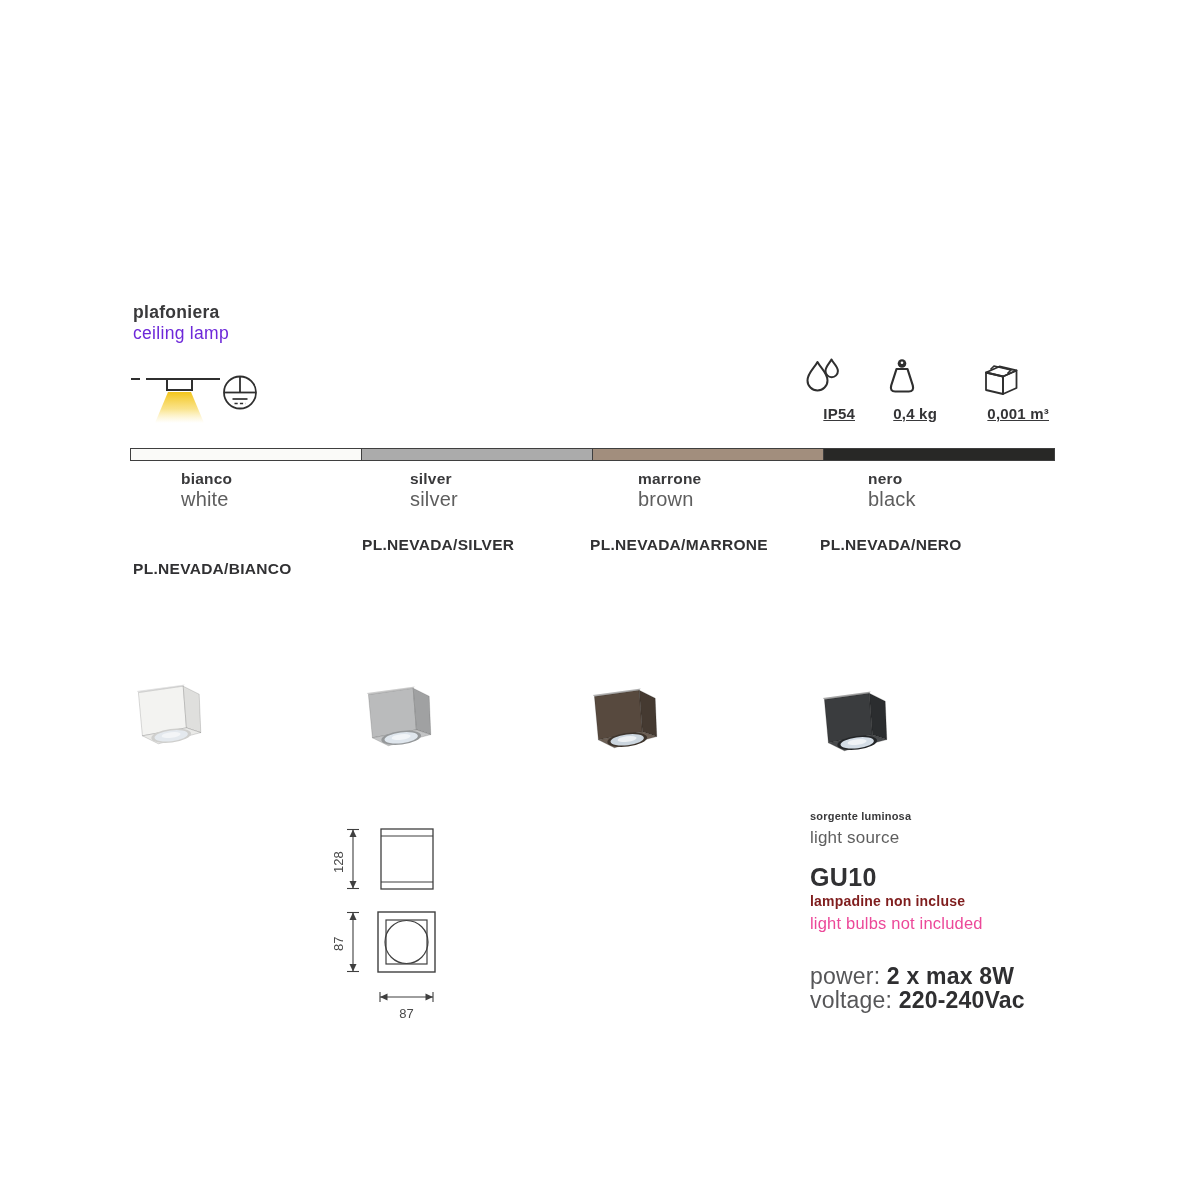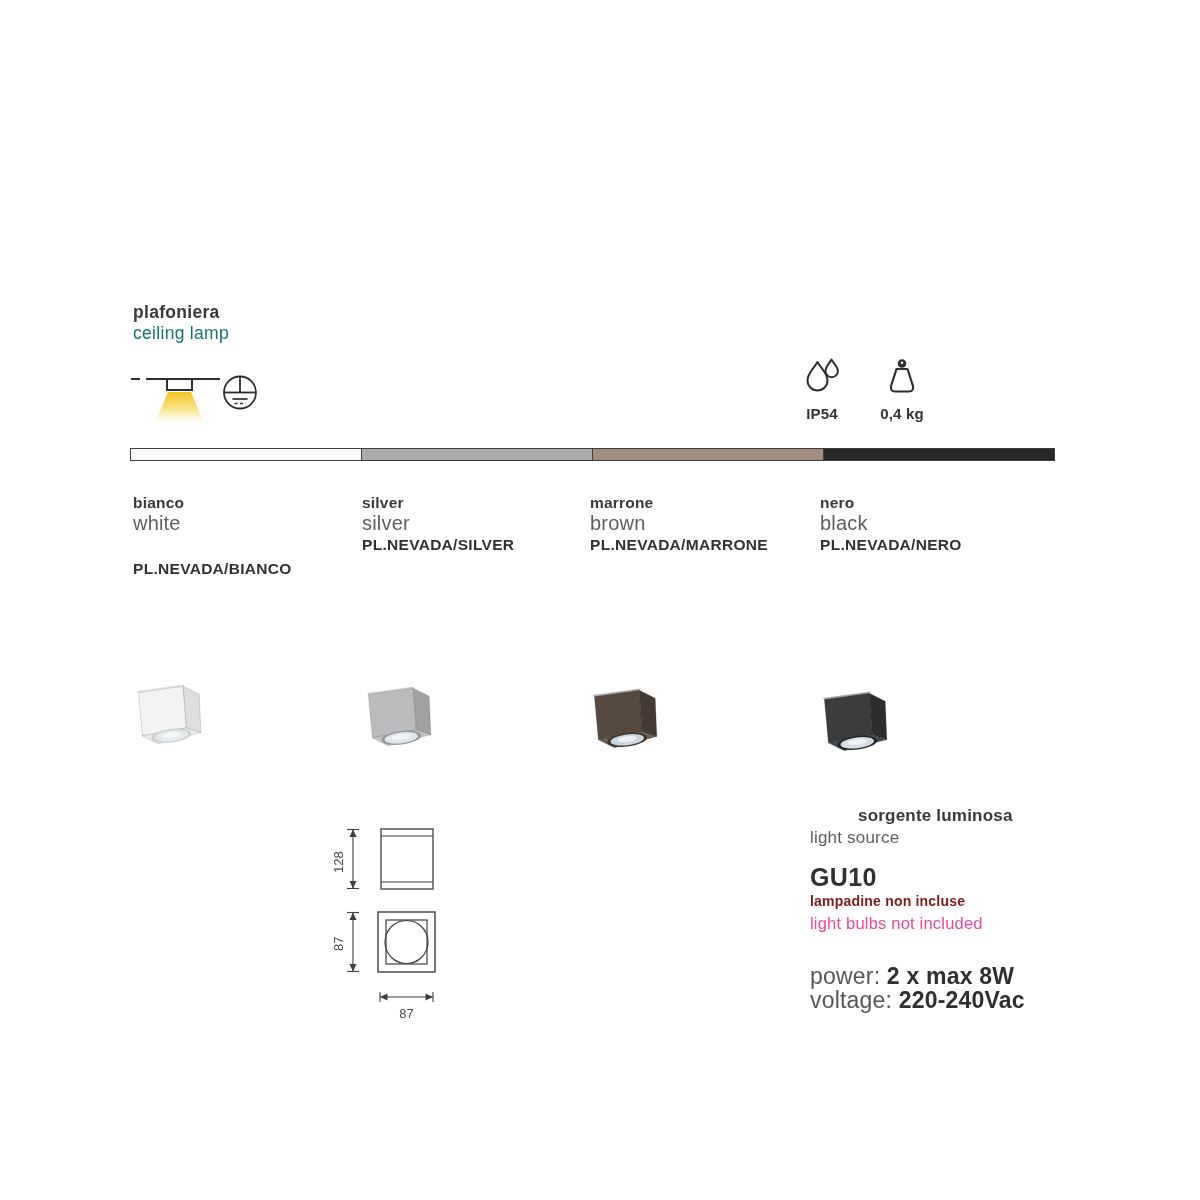--- a/index.html
+++ b/index.html
@@ -4,50 +4,50 @@
 <style>
   html,body{margin:0;padding:0;background:#fff;}
   .page{
     position:relative;width:1128px;height:1200px;background:#ffffff;overflow:hidden;
     font-family:"Liberation Sans",sans-serif;color:#39393b;
   }
   .abs{position:absolute;}
 
   
   .hdr-it{font-size:17.5px;font-weight:bold;letter-spacing:.3px;line-height:21px;color:#39393b;}
-  .hdr-en{font-size:17.5px;letter-spacing:.3px;line-height:21px;color:#0f766e;}
-
-  
-  .spec-col{position:absolute;top:358px;text-align:center;}
+  .hdr-en{font-size:17.5px;letter-spacing:.3px;line-height:21px;color:#6d28d9;}
+
+  
+  .spec-col{position:absolute;top:358px;text-align:right;text-decoration:underline;}
   .spec-col svg{display:block;margin:0 auto;}
   .spec-value{margin-top:7px;font-size:15px;font-weight:bold;color:#343436;letter-spacing:.2px;}
 
   
   .swatch-bar{
     position:absolute;left:130px;top:448px;width:925px;height:13px;
     display:flex;border:1px solid #3f3f3f;box-sizing:border-box;
   }
   .swatch{flex:1 1 0;border-right:1px solid #3f3f3f;}
   .swatch:last-child{border-right:none;}
 
   
-  .variant-label{position:absolute;top:492px;}
+  .variant-label{position:absolute;top:468px;margin-left:48px;}
   .v-name-it{font-size:15.5px;font-weight:bold;line-height:21px;color:#39393b;letter-spacing:.2px;}
   .v-name-en{font-size:20px;line-height:21px;color:#5e5e5e;letter-spacing:.2px;}
   .variant-code{position:absolute;top:536px;font-size:15.5px;font-weight:bold;color:#313133;letter-spacing:.3px;}
 
   .lamp{position:absolute;}
 
   
   .dim-svg{position:absolute;}
   .dim-svg text{font-family:"Liberation Sans",sans-serif;font-size:13px;fill:#4a4a4a;}
 
   
   .ls-block{position:absolute;left:810px;top:805px;}
-  .ls-title{font-size:17px;font-weight:bold;line-height:22px;color:#39393b;letter-spacing:.2px;margin-left:48px;}
+  .ls-title{font-size:11px;font-weight:bold;line-height:22px;color:#39393b;letter-spacing:.2px;}
   .ls-sub{font-size:17px;line-height:22px;color:#5e5e5e;margin-bottom:15px;letter-spacing:.2px;}
   .ls-socket{font-size:25px;font-weight:bold;line-height:26px;color:#313133;letter-spacing:.4px;}
   .ls-note-it{font-size:14px;font-weight:bold;line-height:22px;color:#7f1d1d;letter-spacing:.2px;}
   .ls-note-en{font-size:16.5px;line-height:22px;color:#ec4899;margin-bottom:31px;letter-spacing:.2px;}
   .ls-row{font-size:23px;line-height:23.5px;color:#565658;letter-spacing:.2px;}
   .ls-row b{color:#2f2f31;font-weight:bold;}
 </style>
 </head>
 <body>
 
@@ -90,20 +90,29 @@
 
   <div class="spec-col" style="left:867px;width:70px;">
     <svg width="36" height="40" viewBox="0 0 36 40">
       <circle cx="18" cy="5.5" r="4.3" fill="#2f2f2f"></circle>
       <circle cx="18" cy="4.8" r="1.3" fill="#ffffff"></circle>
       <path d="M12.5 11 L23.5 11 L28.8 27.5 Q30.3 33.5 24.8 33.5 L11.2 33.5 Q5.7 33.5 7.2 27.5 Z" fill="none" stroke="#2f2f2f" stroke-width="2.2" stroke-linejoin="round"></path>
     </svg>
     <div class="spec-value">0,4 kg</div>
   </div>
 
+  <div class="spec-col" style="left:953px;width:96px;">
+    <svg width="40" height="40" viewBox="0 0 40 40">
+      <polygon points="5,14.5 22,18.5 22,36 5,32" fill="none" stroke="#2f2f2f" stroke-width="1.8" stroke-linejoin="round"></polygon>
+      <polygon points="22,18.5 35.5,12.5 35.5,30 22,36" fill="none" stroke="#2f2f2f" stroke-width="1.8" stroke-linejoin="round"></polygon>
+      <polygon points="5,14.5 18.5,8.5 35.5,12.5 22,18.5" fill="none" stroke="#2f2f2f" stroke-width="1.8" stroke-linejoin="round"></polygon>
+      <polyline points="9.5,11.5 13,8 30,12 26.5,15.5" fill="none" stroke="#2f2f2f" stroke-width="1.6" stroke-linejoin="round"></polyline>
+    </svg>
+    <div class="spec-value">0,001 m³</div>
+  </div>
 
   <div class="swatch-bar">
     <div class="swatch" style="background-color: rgb(250, 250, 248);"></div>
     <div class="swatch" style="background-color: rgb(171, 171, 171);"></div>
     <div class="swatch" style="background-color: rgb(162, 142, 125);"></div>
     <div class="swatch" style="background-color: rgb(40, 40, 38);"></div>
   </div>
 
   <div class="variant-label" style="left:133px;">
     <div class="v-name-it">bianco</div>

